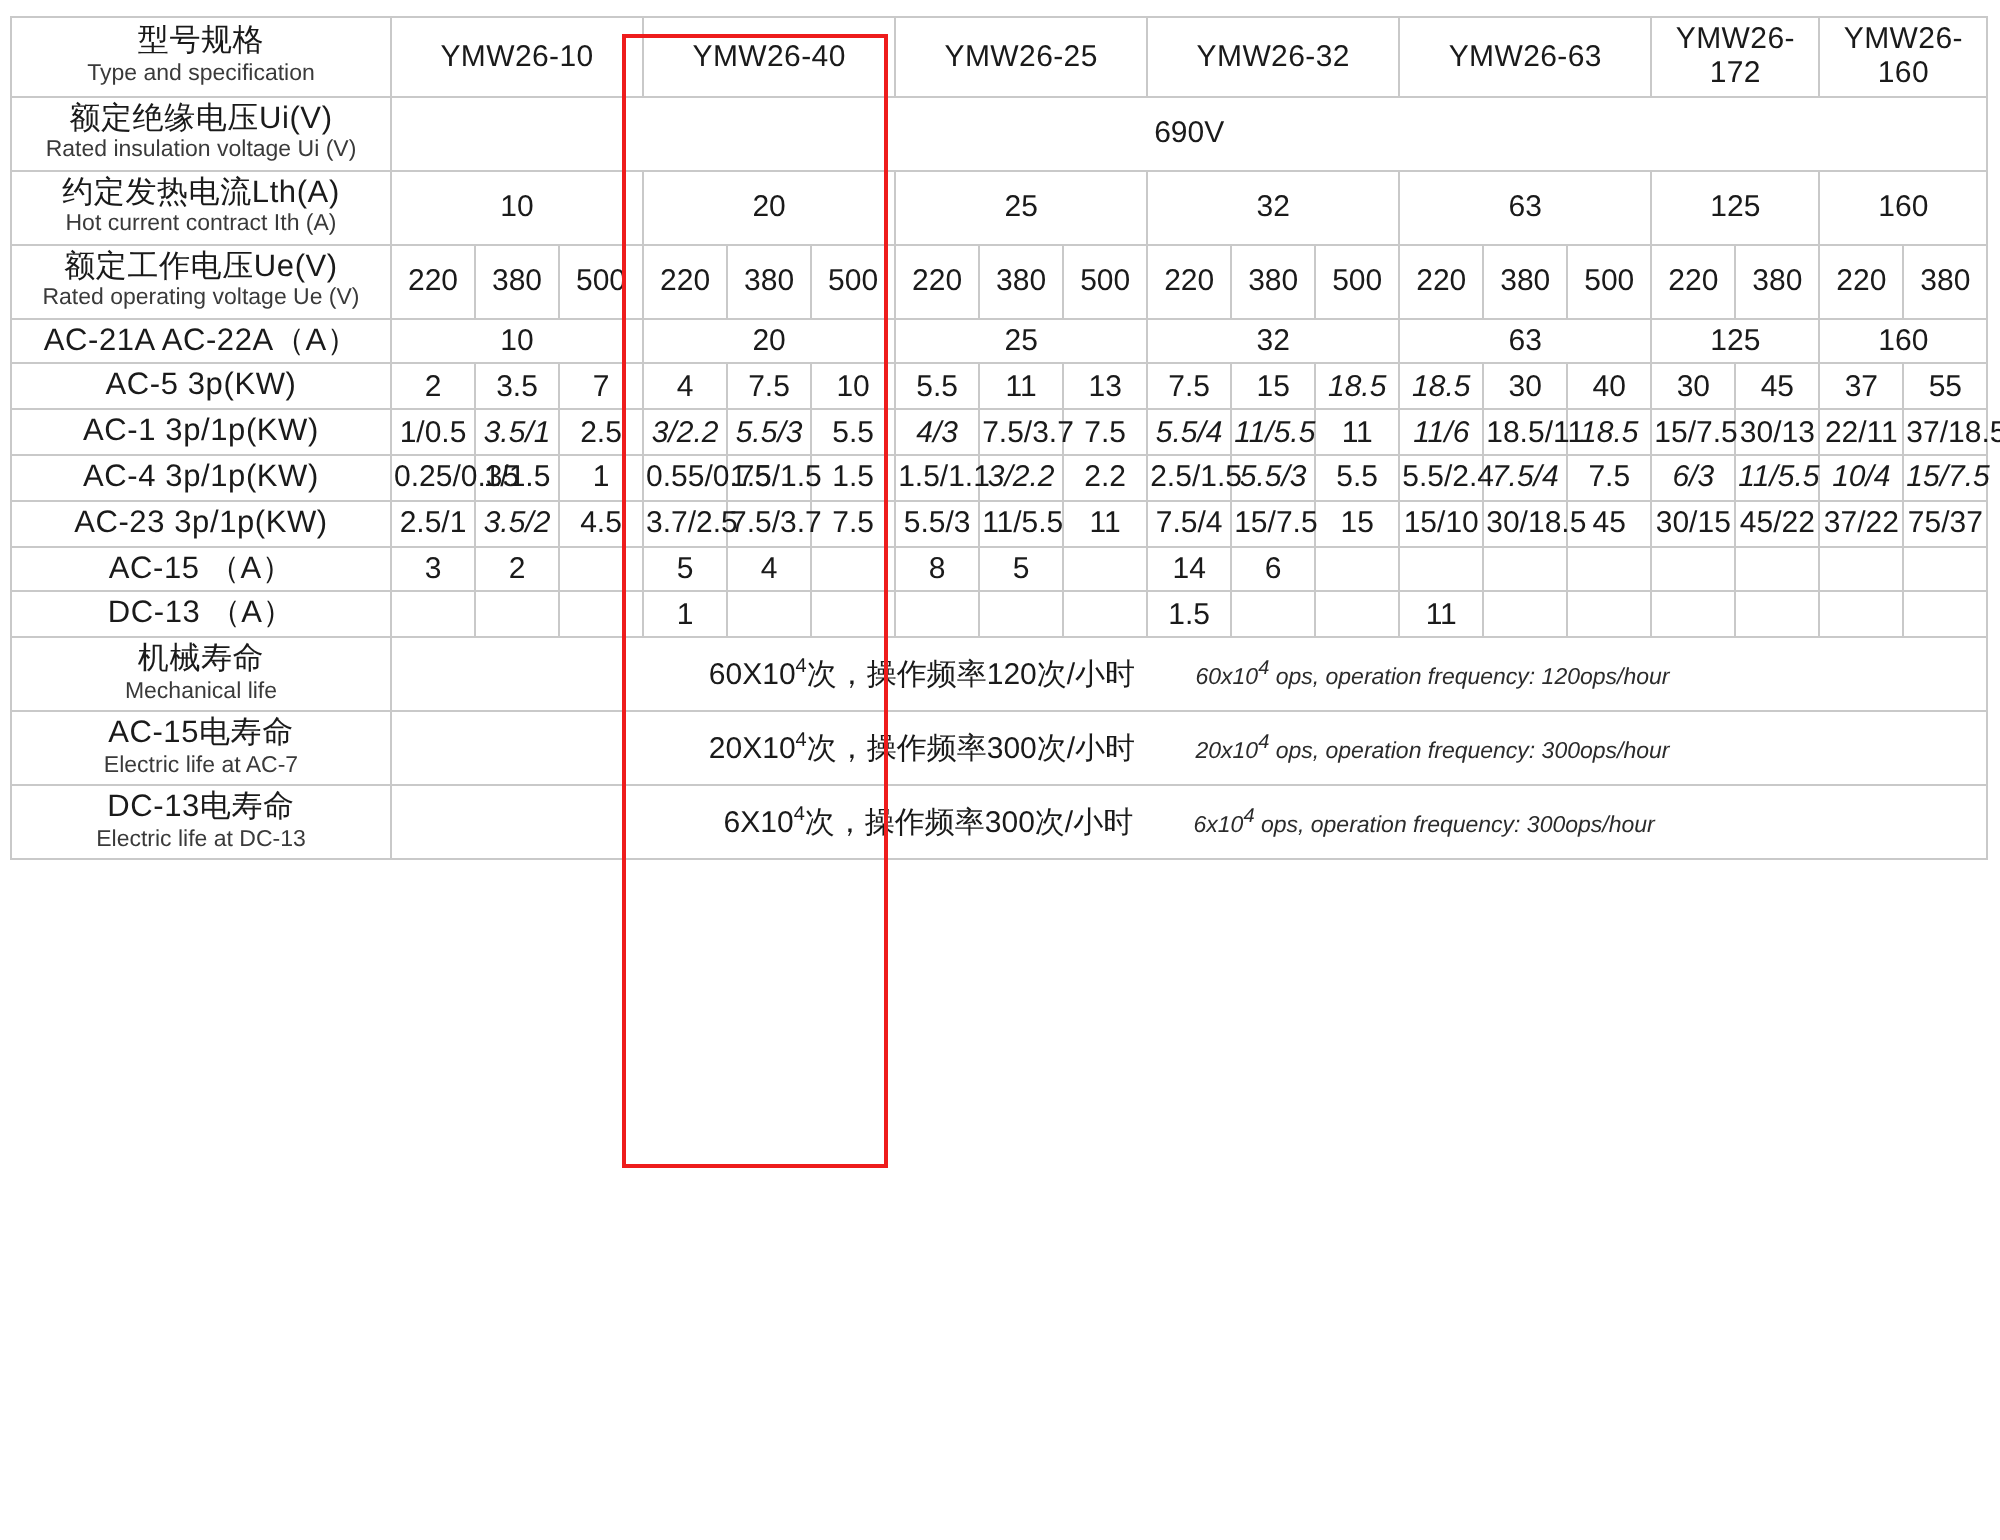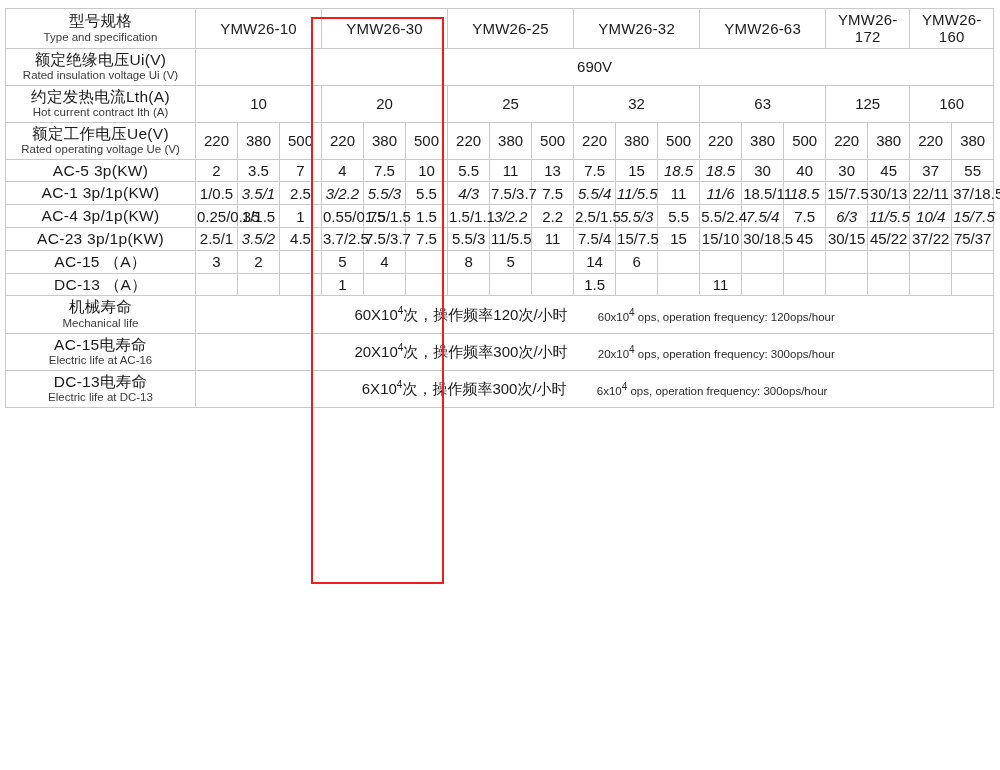--- a/index.html
+++ b/index.html
@@ -79,20 +79,21 @@
     padding: 6px 4px;
   }
   .lifecell .cn {
     display: inline-block;
     margin-right: 26px;
   }
   .lifecell .en {
     display: inline-block;
     font-size: 11.5px;
     color: #2b2b2b;
+    font-style: italic;
   }
   
   #highlight {
     position: absolute;
     border: 2.5px solid #ee1c1c;
     left: 311px;
     top: 9px;
     width: 133px;
     height: 567px;
     box-sizing: border-box;
@@ -128,21 +129,21 @@
         <col style="width:42px">
     </colgroup>
     <tbody>
 
       <tr>
         <td class="rowhead" rowspan="1">
           <span class="cn">型号规格</span>
           <span class="en">Type and specification</span>
         </td>
         <td class="colhead" colspan="3">YMW26-10</td>
-        <td class="colhead" colspan="3">YMW26-30</td>
+        <td class="colhead" colspan="3">YMW26-40</td>
         <td class="colhead" colspan="3">YMW26-25</td>
         <td class="colhead" colspan="3">YMW26-32</td>
         <td class="colhead" colspan="3">YMW26-63</td>
         <td class="colhead" colspan="2">YMW26-172</td>
         <td class="colhead" colspan="2">YMW26-160</td>
       </tr>
 
       <tr>
         <td class="rowhead">
           <span class="cn">额定绝缘电压Ui(V)</span>
@@ -184,20 +185,32 @@
         <td>500</td>
         <td>220</td>
         <td>380</td>
         <td>500</td>
         <td>220</td>
         <td>380</td>
         <td>220</td>
         <td>380</td>
       </tr>
 
+      <tr>
+        <td class="rowhead">
+          <span class="cn">AC-21A  AC-22A（A）</span>
+        </td>
+        <td colspan="3">10</td>
+        <td colspan="3">20</td>
+        <td colspan="3">25</td>
+        <td colspan="3">32</td>
+        <td colspan="3">63</td>
+        <td colspan="2">125</td>
+        <td colspan="2">160</td>
+      </tr>
 
       <tr>
         <td class="rowhead">
           <span class="cn">AC-5 3p(KW)</span>
         </td>
         <td>2</td>
         <td>3.5</td>
         <td>7</td>
         <td>4</td>
         <td>7.5</td>
@@ -349,21 +362,21 @@
         </td>
         <td class="lifecell" colspan="19">
           <span class="cn"><span>60X10</span><span class="sup">4</span><span>次，操作频率120次/小时</span></span>
           <span class="en"><span>60x10</span><span class="sup">4</span><span> ops, operation frequency: 120ops/hour</span></span>
         </td>
       </tr>
 
       <tr>
         <td class="rowhead">
           <span class="cn">AC-15电寿命</span>
-          <span class="en">Electric life at AC-16</span>
+          <span class="en">Electric life at AC-7</span>
         </td>
         <td class="lifecell" colspan="19">
           <span class="cn"><span>20X10</span><span class="sup">4</span><span>次，操作频率300次/小时</span></span>
           <span class="en"><span>20x10</span><span class="sup">4</span><span> ops, operation frequency: 300ops/hour</span></span>
         </td>
       </tr>
 
       <tr>
         <td class="rowhead">
           <span class="cn">DC-13电寿命</span>

